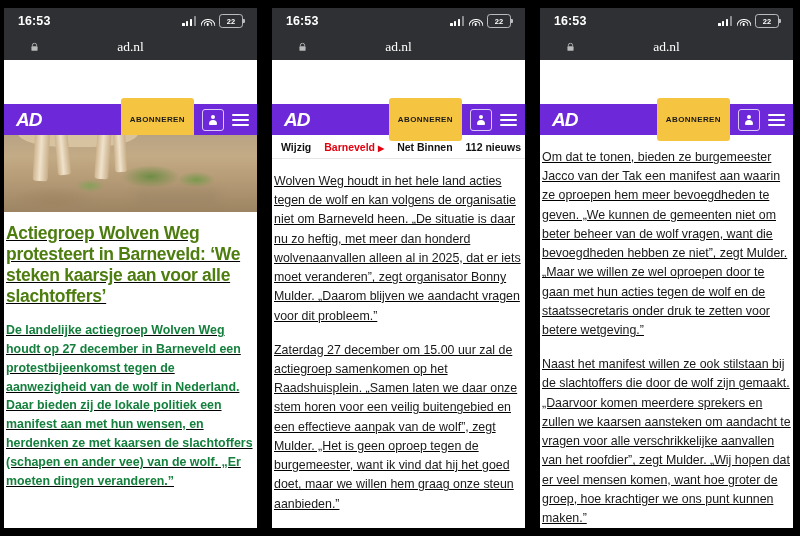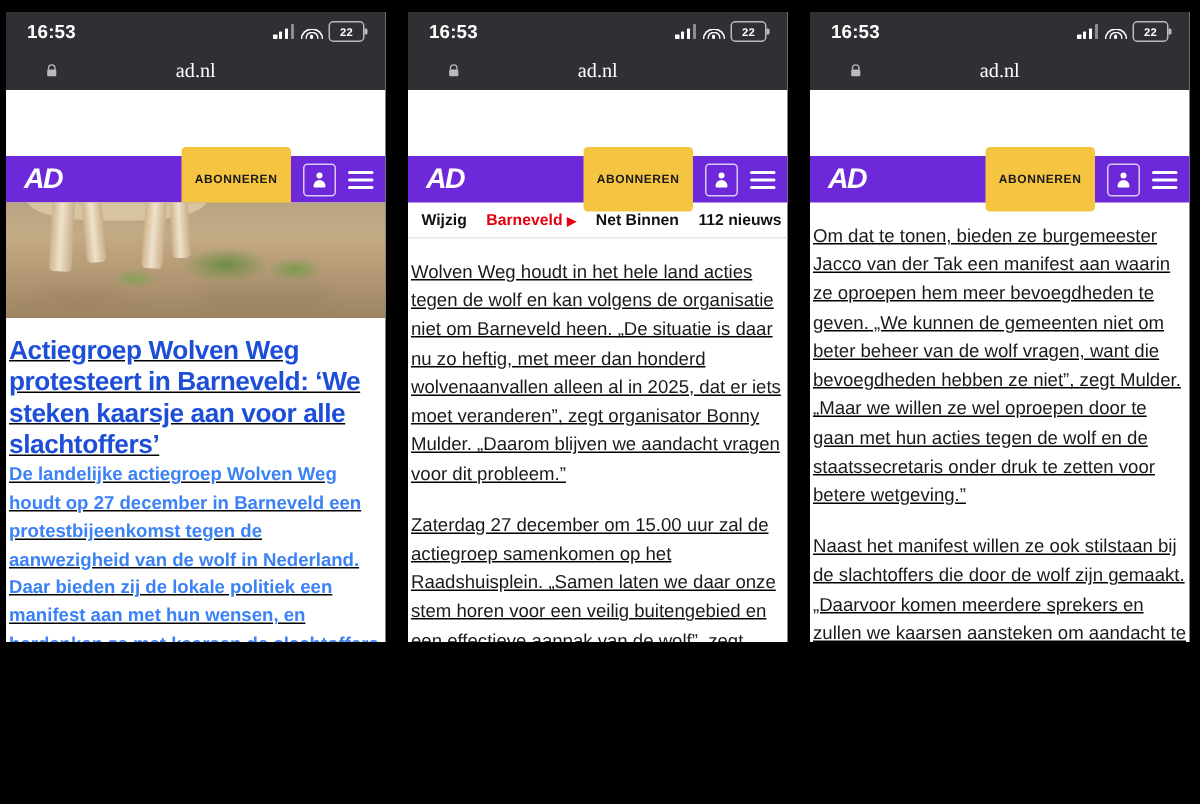--- a/index.html
+++ b/index.html
@@ -1,19 +1,19 @@
 <!DOCTYPE html>
 <html><head>
 <meta charset="utf-8">
 <style>
   html,body{margin:0;padding:0;background:#000;}
   body{width:800px;height:536px;overflow:hidden;font-family:"Liberation Sans",sans-serif;}
   .stage{position:relative;width:800px;height:536px;background:#000;display:flex;}
 
-  .phone{position:relative;width:253px;height:420px;margin-top:8px;background:#fff;overflow:hidden;flex:0 0 auto;}
+  .phone{position:relative;width:253px;height:520px;margin-top:8px;background:#fff;overflow:hidden;flex:0 0 auto;}
   .phone.p1{margin-left:4px;}
   .phone.p2{margin-left:15px;}
   .phone.p3{margin-left:15px;}
 
   
   .statusbar{height:26px;background:#2e3033;color:#fff;display:flex;align-items:center;
     justify-content:space-between;padding:0 14px;font-size:12.5px;font-weight:600;letter-spacing:.1px;}
   .sb-right{display:flex;align-items:center;gap:5px;}
   .sig{display:inline-flex;align-items:flex-end;gap:1.5px;height:10px;}
   .sig i{display:block;width:2.3px;background:#fff;border-radius:.5px;}
@@ -72,22 +72,22 @@
   .hero .l4{left:110px;top:-8px;width:12px;height:45px;transform:rotate(-3deg);}
   .hero .body{position:absolute;left:14px;top:-22px;width:120px;height:34px;background:#d8c3a0;border-radius:40%;}
   .hero .blurb{position:absolute;left:130px;bottom:6px;width:85px;height:16px;
     background:rgba(150,130,100,.35);filter:blur(4px);border-radius:8px;}
 
   
   .article{padding:0 2px;text-decoration:underline;}
   .caption{font-size:10.2px;line-height:1.35;color:#111;font-weight:700;padding-top:8px;}
   .caption .tri{color:#e3000f;font-size:9px;margin-right:3px;}
   .caption .credit{color:#6b6b6b;font-weight:400;}
-  .headline{font-size:17.5px;line-height:1.2;font-weight:800;color:#1d4ed8;margin:11px 0 0;letter-spacing:-.3px;}
-  .intro{font-size:12.4px;line-height:1.52;font-weight:700;color:#3b82f6;margin-top:0;}
+  .headline{font-size:17.5px;line-height:1.2;font-weight:800;color:#4d7c0f;margin:11px 0 0;letter-spacing:-.3px;}
+  .intro{font-size:12.4px;line-height:1.52;font-weight:700;color:#15803d;margin-top:14px;}
   .para{font-size:12.4px;line-height:1.55;color:#1a1a1a;margin-top:15px;}
   .para.first{margin-top:13px;}
 
   
   .tipbox{margin-top:18px;background:#1b1b1b;overflow:hidden;}
   .tiphead{background:#e3000f;color:#fff;font-size:10.5px;font-weight:800;padding:6px 9px;}
 </style>
 </head>
 <body>
 

